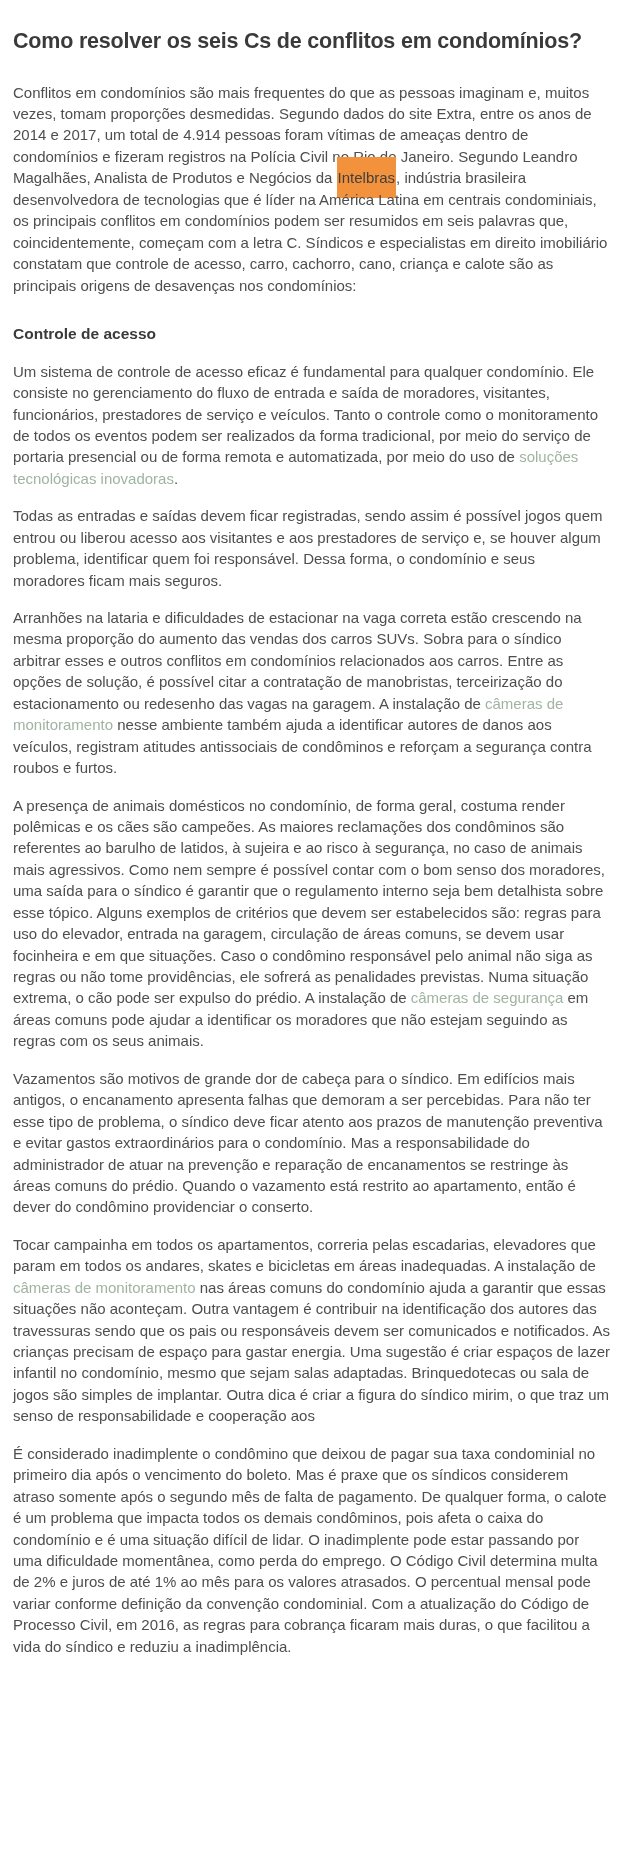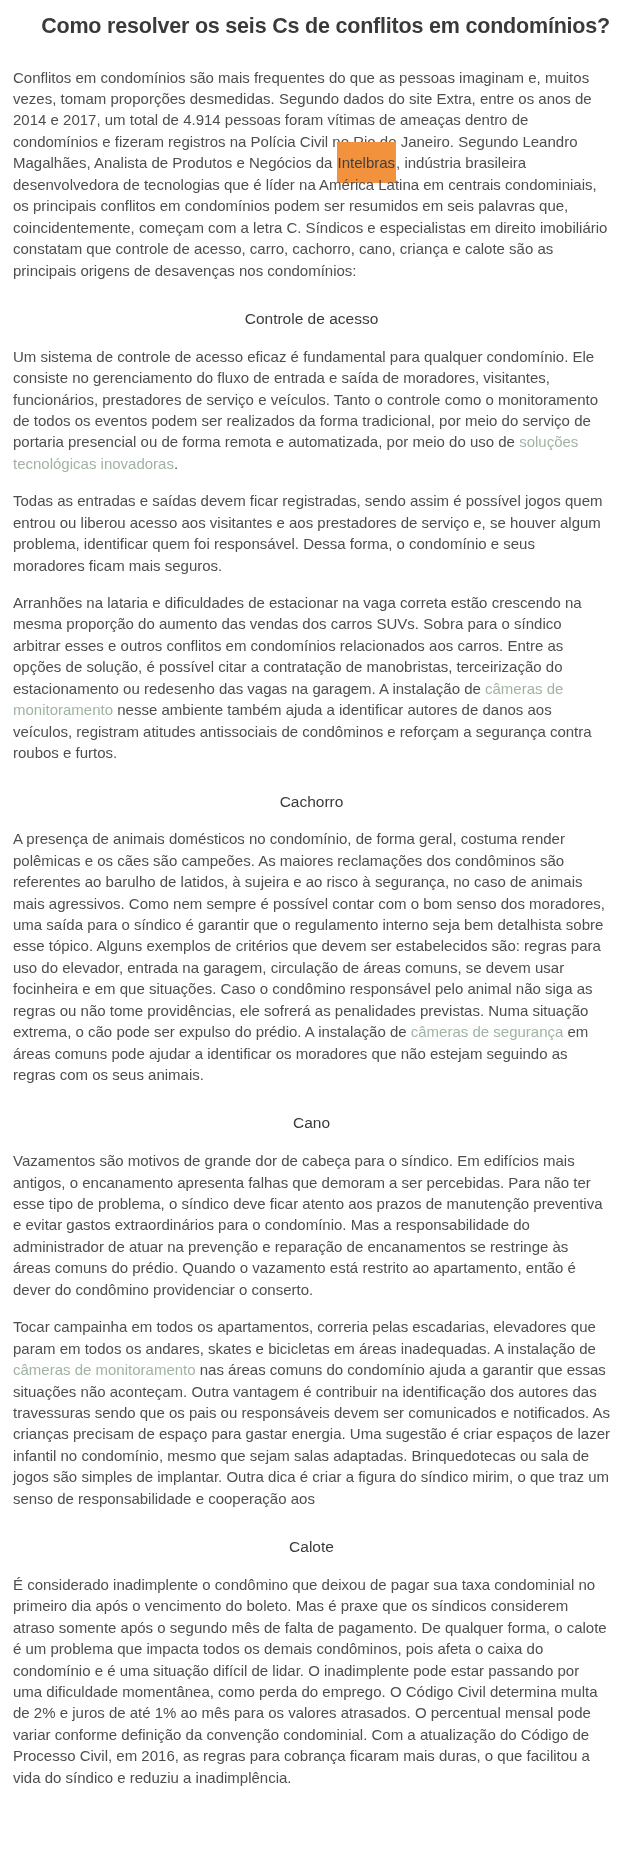--- a/index.html
+++ b/index.html
@@ -19,31 +19,29 @@
     background:var(--bg);
     font-family:"Liberation Sans","DejaVu Sans",sans-serif;
     color:var(--body-text);
     padding:2px 13px 24px 13px;
   }
   h1[data-name="page-title"]{
     font-size:21.5px;
     line-height:1.47;
     font-weight:700;
     color:var(--heading-text);
-    margin:9px 0 24px 0;
+    margin:24px 0 24px 0;
     letter-spacing:-0.2px;
-    text-align:right;
   }
   [data-name="article-body"] h3{
     font-size:15.5px;
     line-height:1.4;
-    font-weight:400;
+    font-weight:700;
     color:var(--heading-text);
     margin:27px 0 16px 0;
-    text-align:center;
   }
   [data-name="article-body"] p{
     font-size:15px;
     line-height:1.43;
     margin:16px 0;
     color:var(--body-text);
   }
   a.link{
     color:var(--link-color);
     text-decoration:none;
@@ -59,21 +57,18 @@
 <body>
 
 <main data-name="article">
   <h1 data-name="page-title">Como resolver os seis Cs de conflitos em condomínios?</h1>
   <div data-name="article-body">
       <p data-name="paragraph">Conflitos em condomínios são mais frequentes do que as pessoas imaginam e, muitos vezes, tomam proporções desmedidas. Segundo dados do site Extra, entre os anos de 2014 e 2017, um total de 4.914 pessoas foram vítimas de ameaças dentro de condomínios e fizeram registros na Polícia Civil no Rio de Janeiro. Segundo Leandro Magalhães, Analista de Produtos e Negócios da <mark class="highlight" data-name="search-highlight">Intelbras</mark>, indústria brasileira desenvolvedora de tecnologias que é líder na América Latina em centrais condominiais, os principais conflitos em condomínios podem ser resumidos em seis palavras que, coincidentemente, começam com a letra C. Síndicos e especialistas em direito imobiliário constatam que controle de acesso, carro, cachorro, cano, criança e calote são as principais origens de desavenças nos condomínios:</p>
       <h3 data-name="section-heading">Controle de acesso</h3>
       <p data-name="paragraph">Um sistema de controle de acesso eficaz é fundamental para qualquer condomínio. Ele consiste no gerenciamento do fluxo de entrada e saída de moradores, visitantes, funcionários, prestadores de serviço e veículos. Tanto o controle como o monitoramento de todos os eventos podem ser realizados da forma tradicional, por meio do serviço de portaria presencial ou de forma remota e automatizada, por meio do uso de <a class="link" data-name="inline-link">soluções tecnológicas inovadoras</a>.</p>
       <p data-name="paragraph">Todas as entradas e saídas devem ficar registradas, sendo assim é possível jogos quem entrou ou liberou acesso aos visitantes e aos prestadores de serviço e, se houver algum problema, identificar quem foi responsável. Dessa forma, o condomínio e seus moradores ficam mais seguros.</p>
       <p data-name="paragraph">Arranhões na lataria e dificuldades de estacionar na vaga correta estão crescendo na mesma proporção do aumento das vendas dos carros SUVs. Sobra para o síndico arbitrar esses e outros conflitos em condomínios relacionados aos carros. Entre as opções de solução, é possível citar a contratação de manobristas, terceirização do estacionamento ou redesenho das vagas na garagem. A instalação de <a class="link" data-name="inline-link">câmeras de monitoramento</a> nesse ambiente também ajuda a identificar autores de danos aos veículos, registram atitudes antissociais de condôminos e reforçam a segurança contra roubos e furtos.</p>
-      <h3 data-name="section-heading">Cachorro</h3>
       <p data-name="paragraph">A presença de animais domésticos no condomínio, de forma geral, costuma render polêmicas e os cães são campeões. As maiores reclamações dos condôminos são referentes ao barulho de latidos, à sujeira e ao risco à segurança, no caso de animais mais agressivos. Como nem sempre é possível contar com o bom senso dos moradores, uma saída para o síndico é garantir que o regulamento interno seja bem detalhista sobre esse tópico. Alguns exemplos de critérios que devem ser estabelecidos são: regras para uso do elevador, entrada na garagem, circulação de áreas comuns, se devem usar focinheira e em que situações. Caso o condômino responsável pelo animal não siga as regras ou não tome providências, ele sofrerá as penalidades previstas. Numa situação extrema, o cão pode ser expulso do prédio. A instalação de <a class="link" data-name="inline-link">câmeras de segurança</a> em áreas comuns pode ajudar a identificar os moradores que não estejam seguindo as regras com os seus animais.</p>
-      <h3 data-name="section-heading">Cano</h3>
       <p data-name="paragraph">Vazamentos são motivos de grande dor de cabeça para o síndico. Em edifícios mais antigos, o encanamento apresenta falhas que demoram a ser percebidas. Para não ter esse tipo de problema, o síndico deve ficar atento aos prazos de manutenção preventiva e evitar gastos extraordinários para o condomínio. Mas a responsabilidade do administrador de atuar na prevenção e reparação de encanamentos se restringe às áreas comuns do prédio. Quando o vazamento está restrito ao apartamento, então é dever do condômino providenciar o conserto.</p>
       <p data-name="paragraph">Tocar campainha em todos os apartamentos, correria pelas escadarias, elevadores que param em todos os andares, skates e bicicletas em áreas inadequadas. A instalação de <a class="link" data-name="inline-link">câmeras de monitoramento</a> nas áreas comuns do condomínio ajuda a garantir que essas situações não aconteçam. Outra vantagem é contribuir na identificação dos autores das travessuras sendo que os pais ou responsáveis devem ser comunicados e notificados. As crianças precisam de espaço para gastar energia. Uma sugestão é criar espaços de lazer infantil no condomínio, mesmo que sejam salas adaptadas. Brinquedotecas ou sala de jogos são simples de implantar. Outra dica é criar a figura do síndico mirim, o que traz um senso de responsabilidade e cooperação aos</p>
-      <h3 data-name="section-heading">Calote</h3>
       <p data-name="paragraph">É considerado inadimplente o condômino que deixou de pagar sua taxa condominial no primeiro dia após o vencimento do boleto. Mas é praxe que os síndicos considerem atraso somente após o segundo mês de falta de pagamento. De qualquer forma, o calote é um problema que impacta todos os demais condôminos, pois afeta o caixa do condomínio e é uma situação difícil de lidar. O inadimplente pode estar passando por uma dificuldade momentânea, como perda do emprego. O Código Civil determina multa de 2% e juros de até 1% ao mês para os valores atrasados. O percentual mensal pode variar conforme definição da convenção condominial. Com a atualização do Código de Processo Civil, em 2016, as regras para cobrança ficaram mais duras, o que facilitou a vida do síndico e reduziu a inadimplência.</p>
     </div>
 </main>
 
 </body></html>

